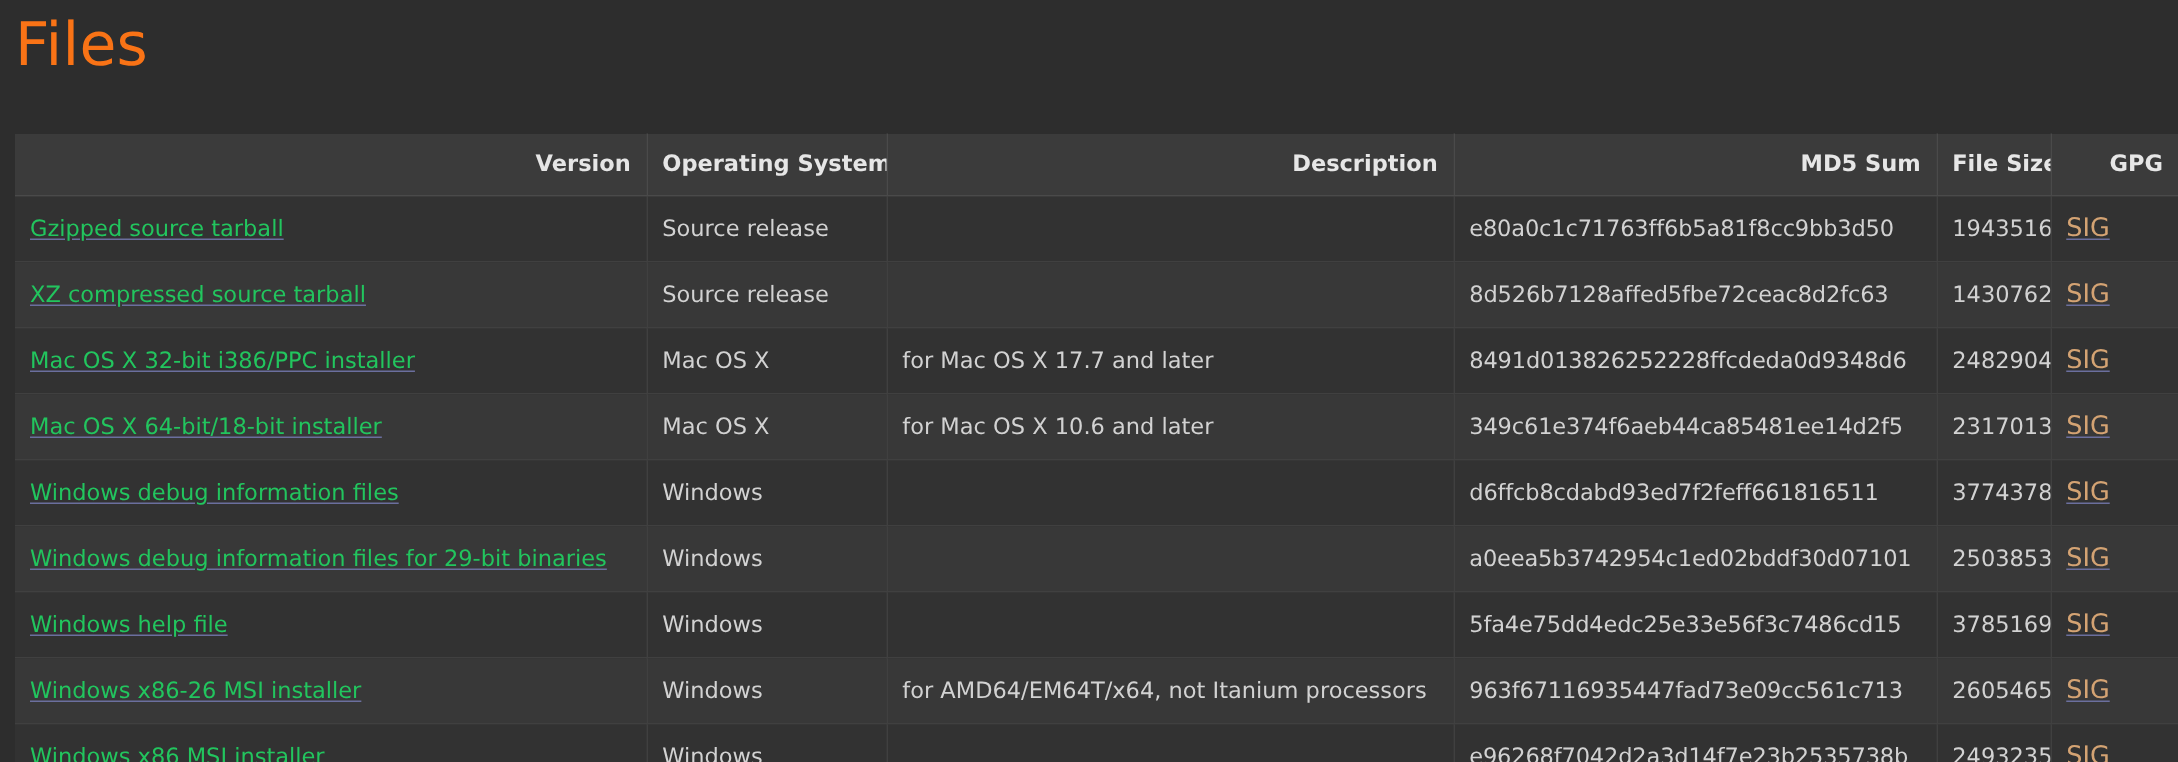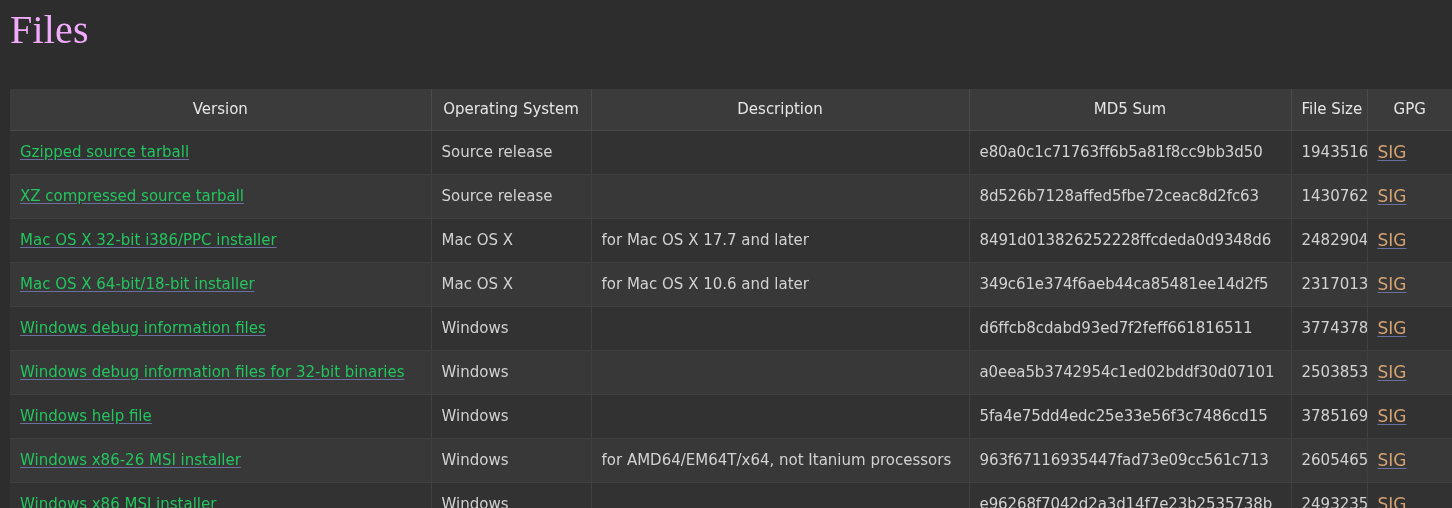--- a/index.html
+++ b/index.html
@@ -21,45 +21,44 @@
     height: 508px;
     background: #2d2d2d;
     box-sizing: border-box;
   }
   .page-title {
     position: absolute;
     left: 10px;
     top: 2px;
     font-size: 40px;
     font-weight: 400;
-    color: #f0abfc;
+    color: #f97316;
     letter-spacing: 0.2px;
     line-height: 56px;
     margin: 0;
-    font-family: Liberation Serif, serif;
   }
   .table-wrap {
     position: absolute;
     left: 10px;
     top: 89px;
     right: 0;
     width: 1442px;
   }
   table.files {
     border-collapse: collapse;
     width: 1442px;
     table-layout: fixed;
     font-size: 15px;
   }
   table.files thead th {
     background: #3b3b3b;
     color: #e6e6e6;
-    font-weight: normal;
+    font-weight: bold;
     font-size: 15px;
-    text-align: center;
+    text-align: right;
     padding: 11px 10px 12px 10px;
     border-right: 1px solid #4a4a4a;
     border-bottom: 1px solid #4a4a4a;
     vertical-align: middle;
     white-space: nowrap;
     overflow: hidden;
   }
   table.files thead th:last-child {
     border-right: none;
   }
@@ -166,21 +165,21 @@
           </tr>
           <tr>
             <td><a class="flink">Windows debug information files</a></td>
             <td>Windows</td>
             <td></td>
             <td class="md5">d6ffcb8cdabd93ed7f2feff661816511</td>
             <td>37743788</td>
             <td><a class="sig-link">SIG</a></td>
           </tr>
           <tr>
-            <td><a class="flink">Windows debug information files for 32-bit binaries</a></td>
+            <td><a class="flink">Windows debug information files for 29-bit binaries</a></td>
             <td>Windows</td>
             <td></td>
             <td class="md5">a0eea5b3742954c1ed02bddf30d07101</td>
             <td>25038530</td>
             <td><a class="sig-link">SIG</a></td>
           </tr>
           <tr>
             <td><a class="flink">Windows help file</a></td>
             <td>Windows</td>
             <td></td>

